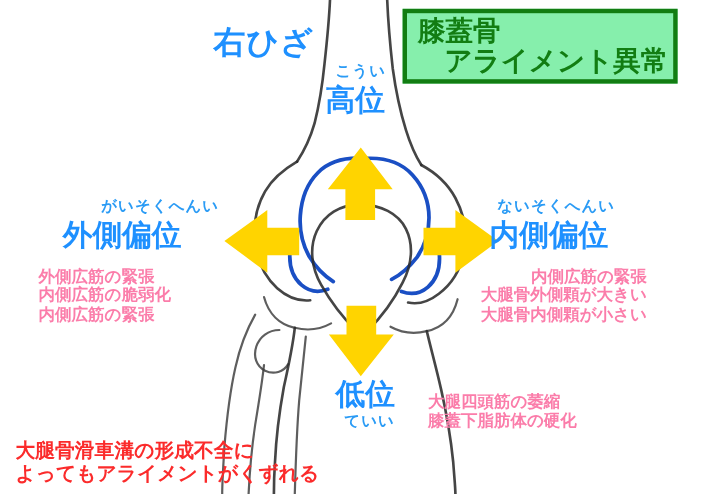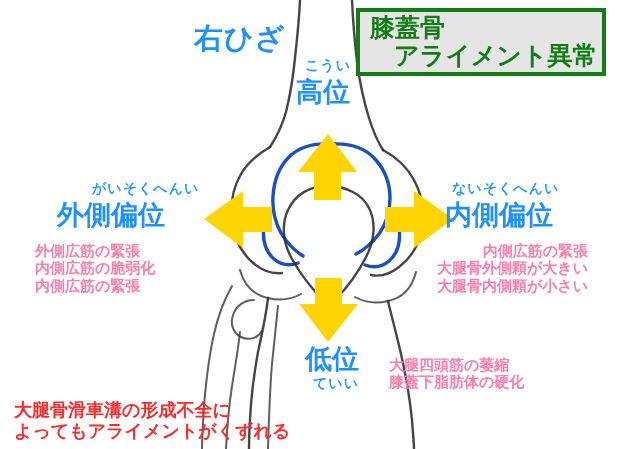--- a/index.html
+++ b/index.html
@@ -14,27 +14,27 @@
     height: 449px;
     background: #ffffff;
     overflow: hidden;
     font-family: "DejaVu Sans", sans-serif;
     -webkit-font-smoothing: antialiased;
   }
 
   
   #title-box {
     position: absolute;
-    left: 356px;
+    left: 366px;
     top: 8px;
     width: 250px;
     height: 68px;
     border: 4px solid #127d12;
     box-sizing: border-box;
-    background: #e5e5e5;
+    background: #86efac;
   }
   #title-line1 {
     position: absolute;
     left: 10px;
     top: 1px;
     font-size: 25px;
     line-height: 30px;
     color: #127d12;
     font-weight: bold;
     letter-spacing: 0px;

